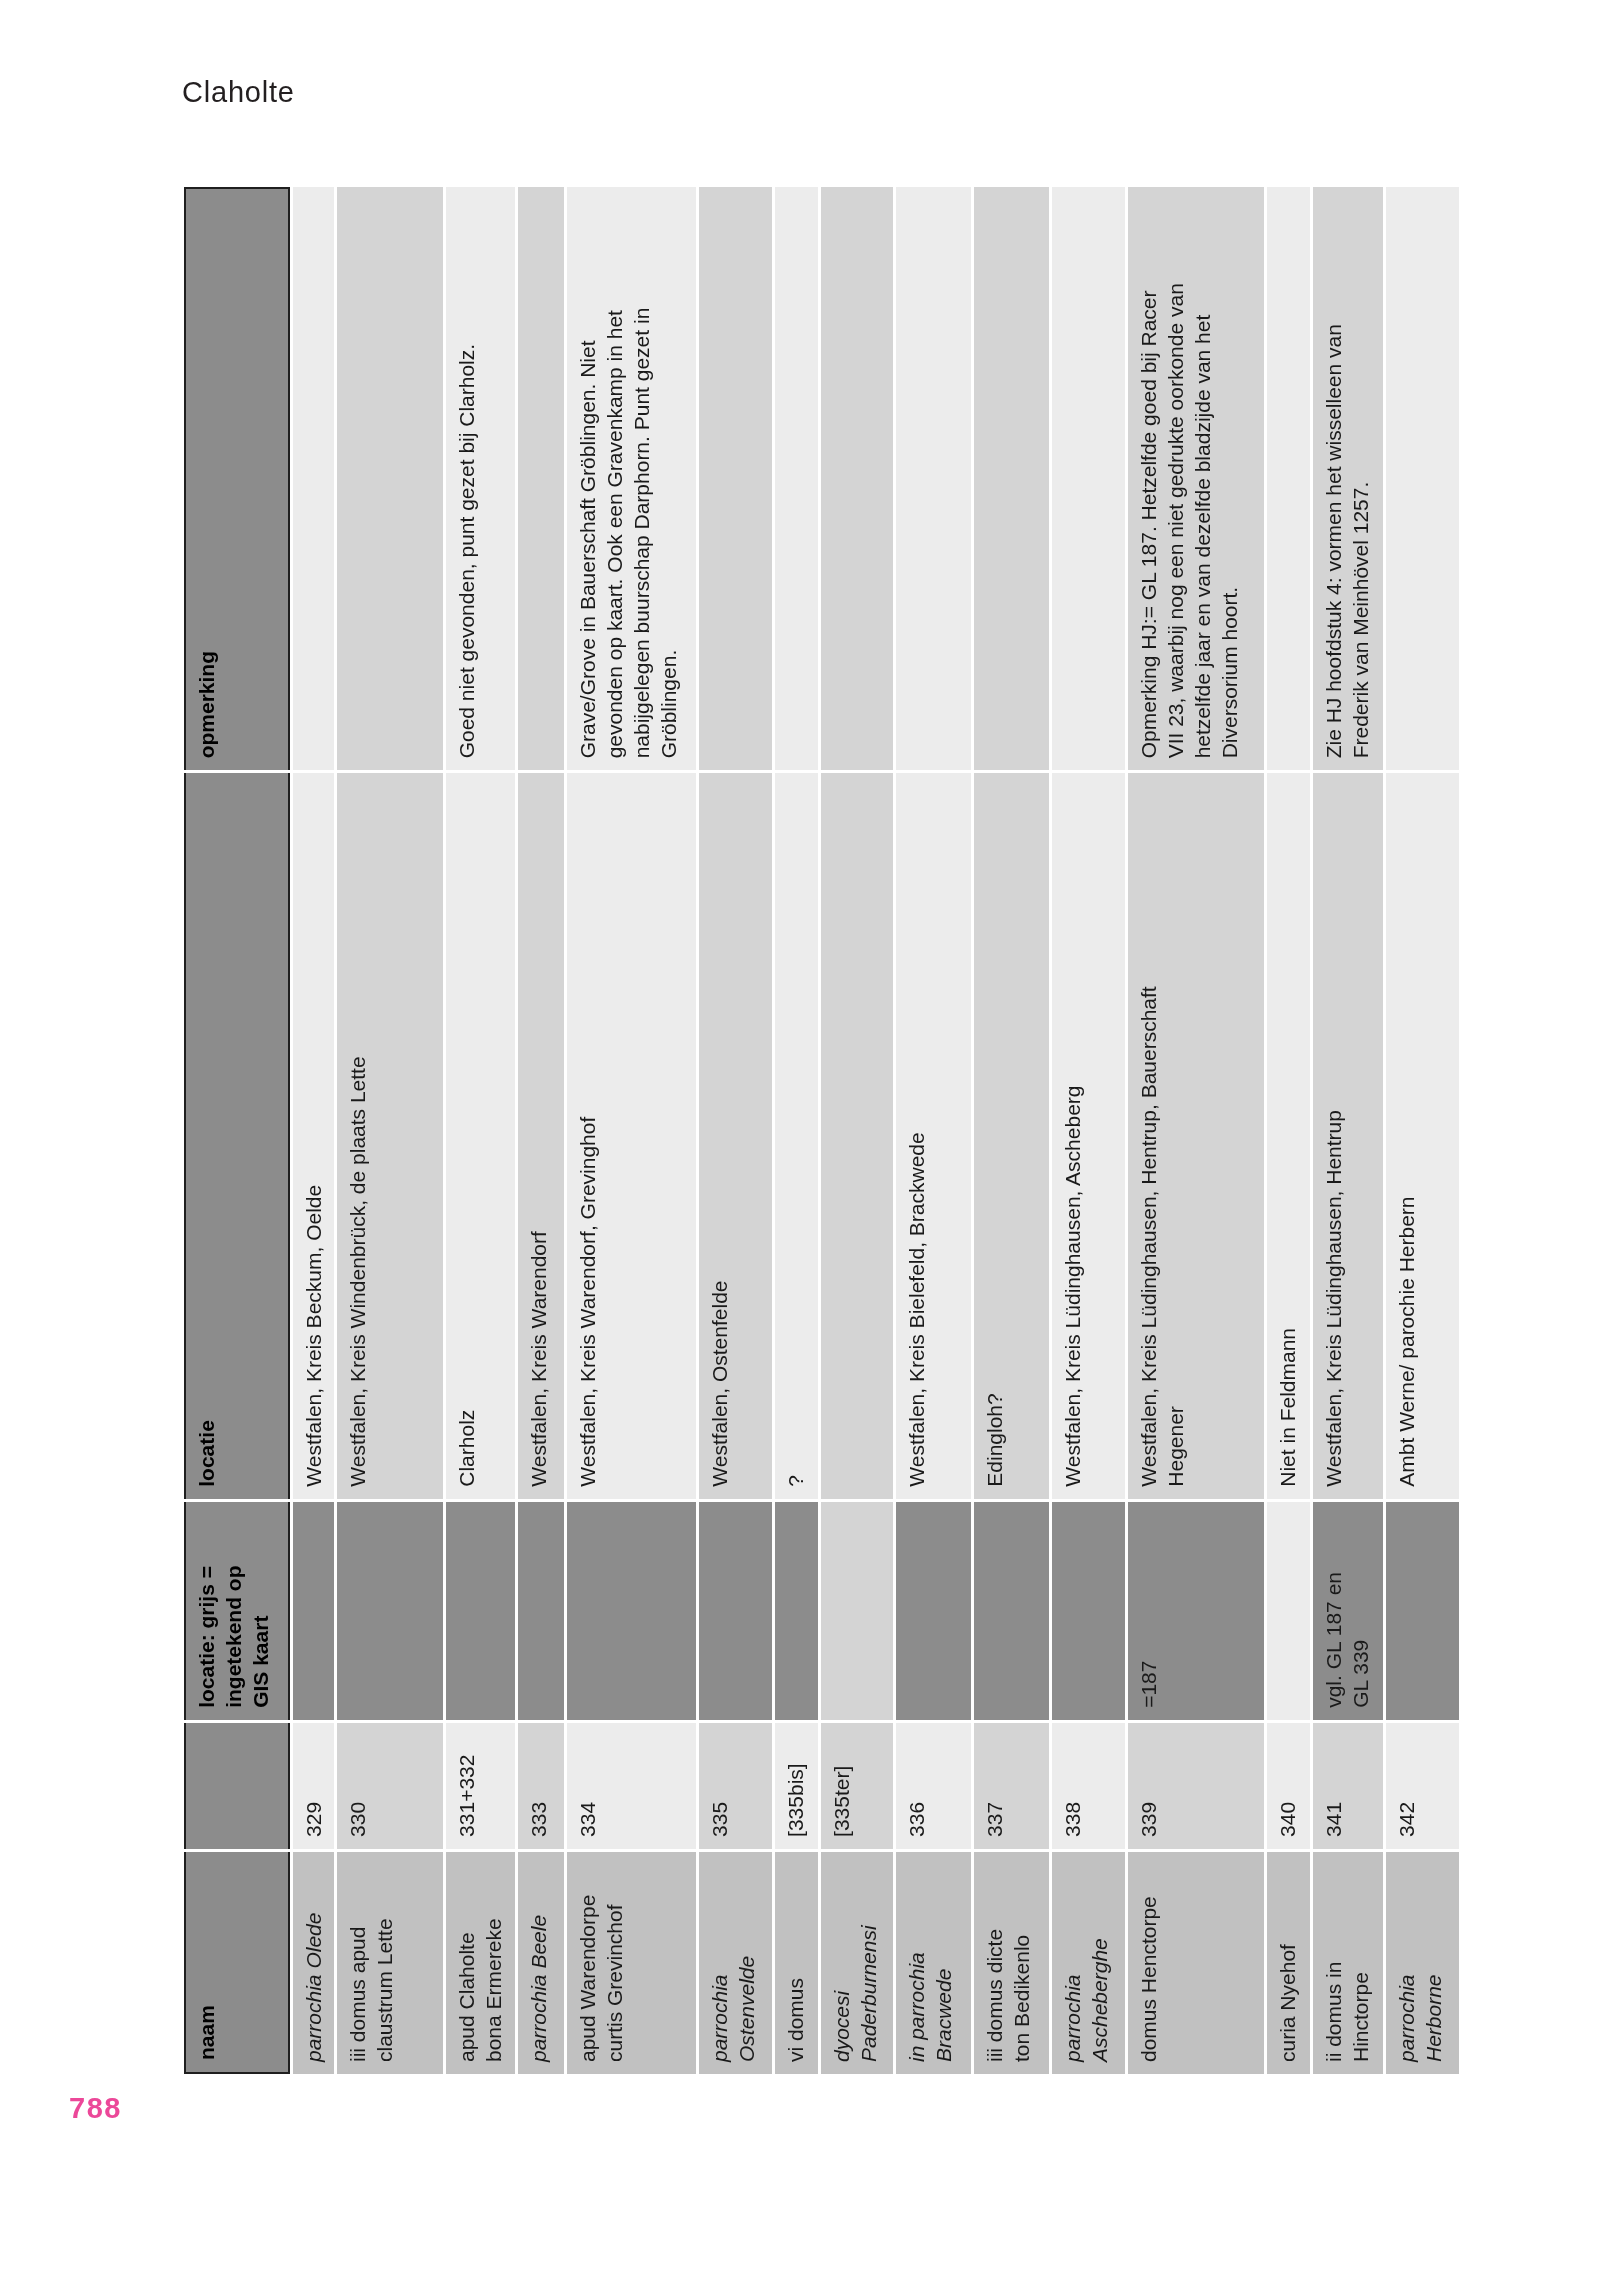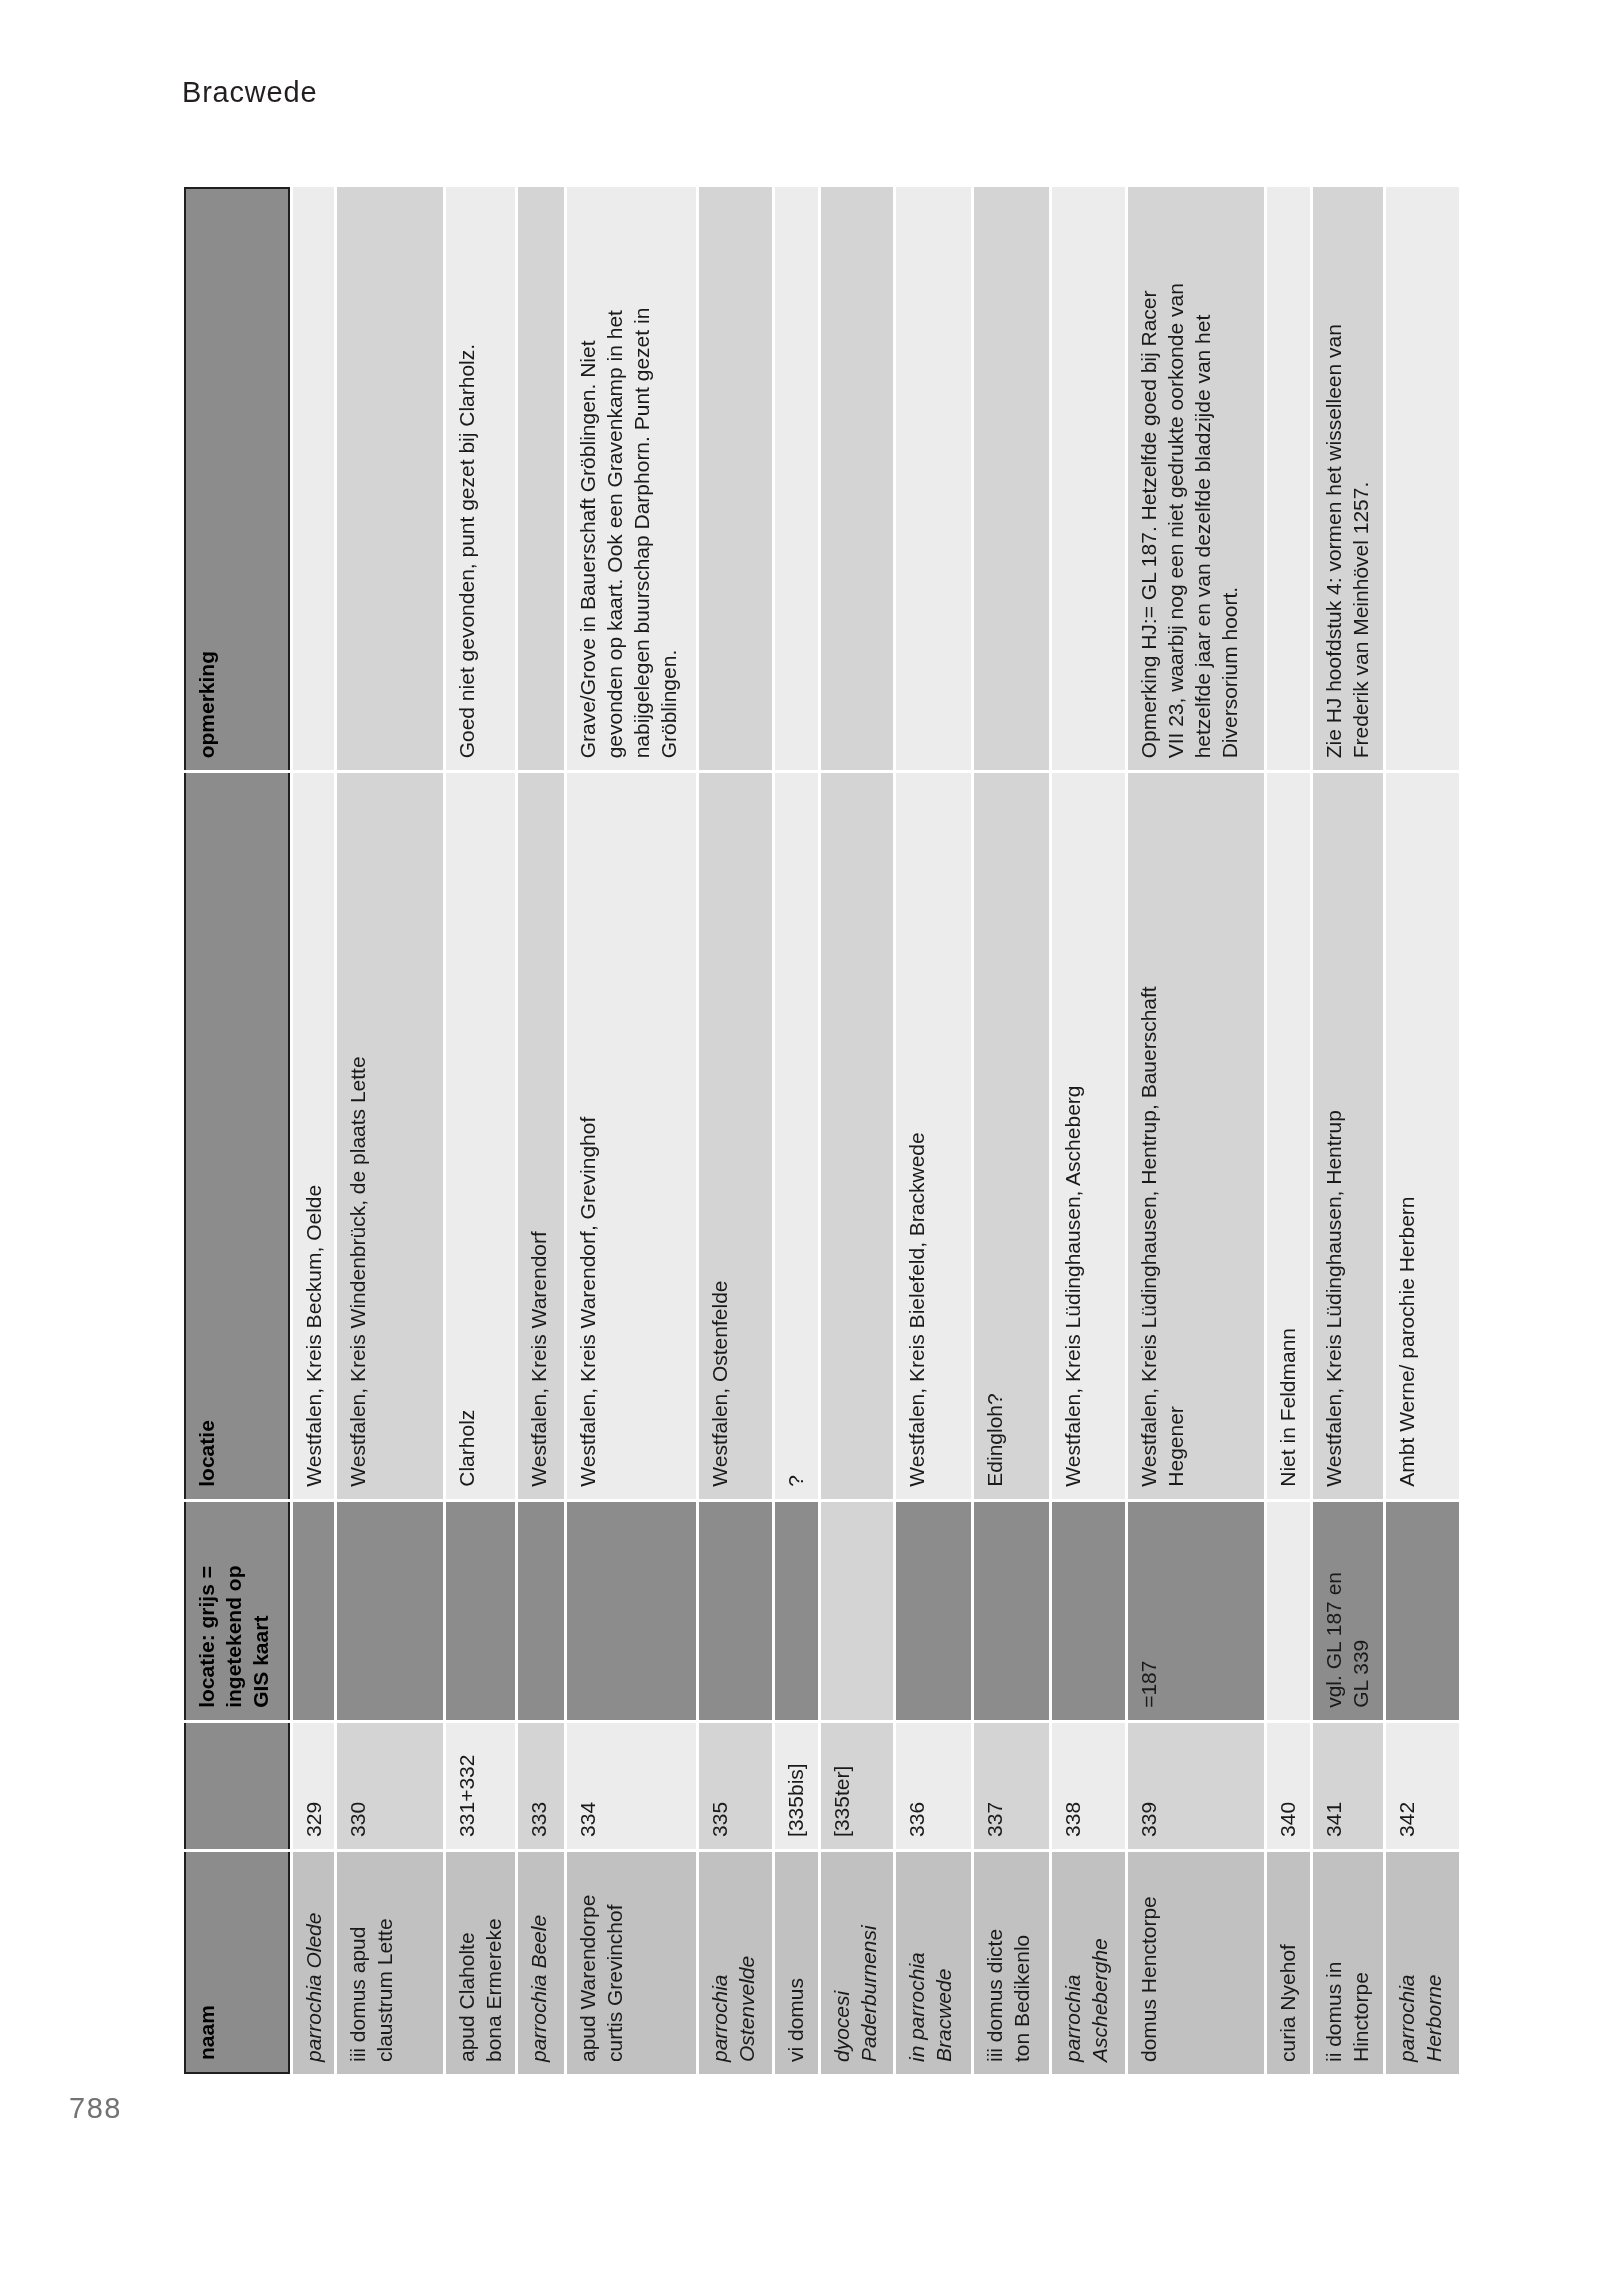--- a/index.html
+++ b/index.html
@@ -5,22 +5,23 @@
   html,body { margin:0; padding:0; }
   .page {
     position:relative; width:1618px; height:2284px; background:#ffffff;
     font-family:"Liberation Sans", sans-serif; color:#1a1a1a; overflow:hidden;
   }
   .heading {
     position:absolute; left:182px; top:76px; font-size:29px; font-weight:normal;
     letter-spacing:0.8px; color:#231f20;
   }
   .pagenum {
-    position:absolute; left:69px; top:2092px; font-size:29px; color:#737373;
+    position:absolute; left:69px; top:2092px; font-size:29px; color:#ec4899;
     letter-spacing:1.5px;
+    font-weight:bold;
   }
   .table-zone { position:absolute; left:181px; top:184px; width:1279px; height:1893px; }
   table.gis {
     position:absolute; top:0; left:0;
     width:1893px; table-layout:fixed;
     border-collapse:separate; border-spacing:3px;
     transform:rotate(-90deg) translateX(-1893px);
     transform-origin:top left;
   }
   table.gis td, table.gis th {
@@ -42,21 +43,21 @@
   td.naam { background:#c1c1c1 !important; font-weight:bold; }
   td.naam.it { font-style:italic; }
   
   td.grijs.marked { background:#8c8c8c !important; }
 </style>
 </head>
 <body>
 
 <div class="page">
 
-  <div class="heading">Bracwede</div>
+  <div class="heading">Claholte</div>
 
   <div class="table-zone">
     <table class="gis">
       <colgroup>
         <col style="width:222px">
           <col style="width:126px">
           <col style="width:218px">
           <col style="width:725px">
           <col style="width:583px">
       </colgroup>

